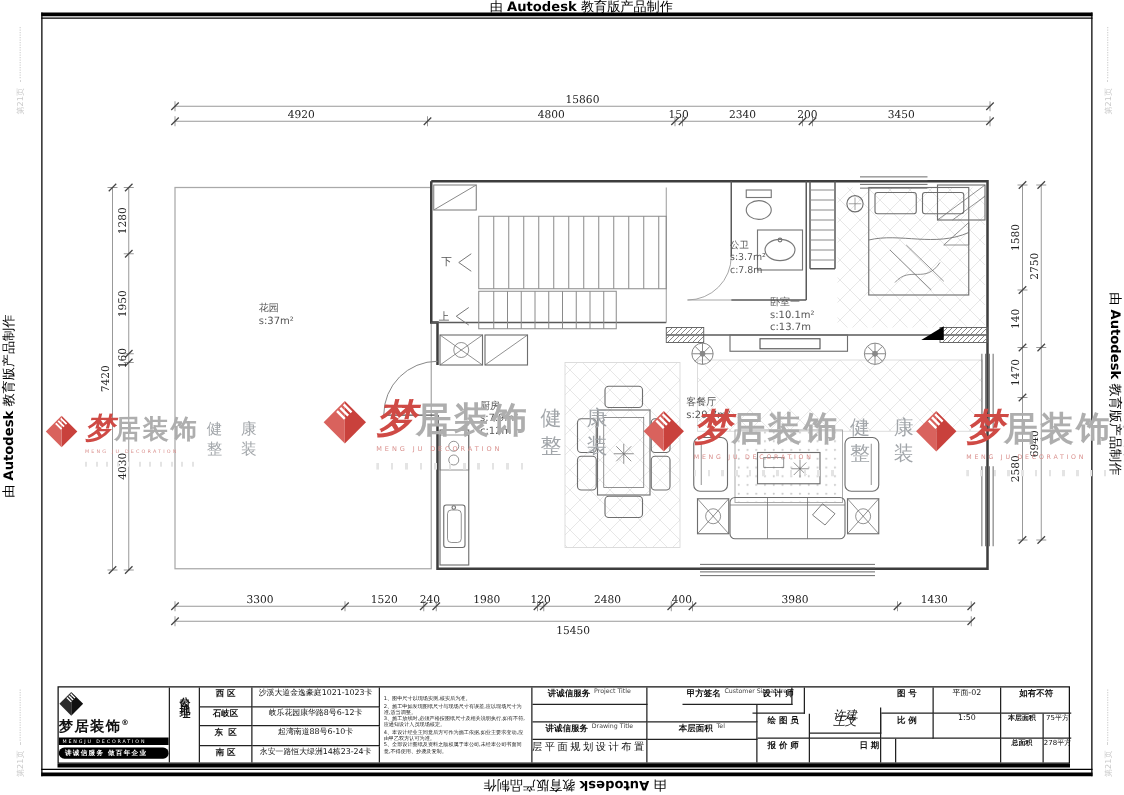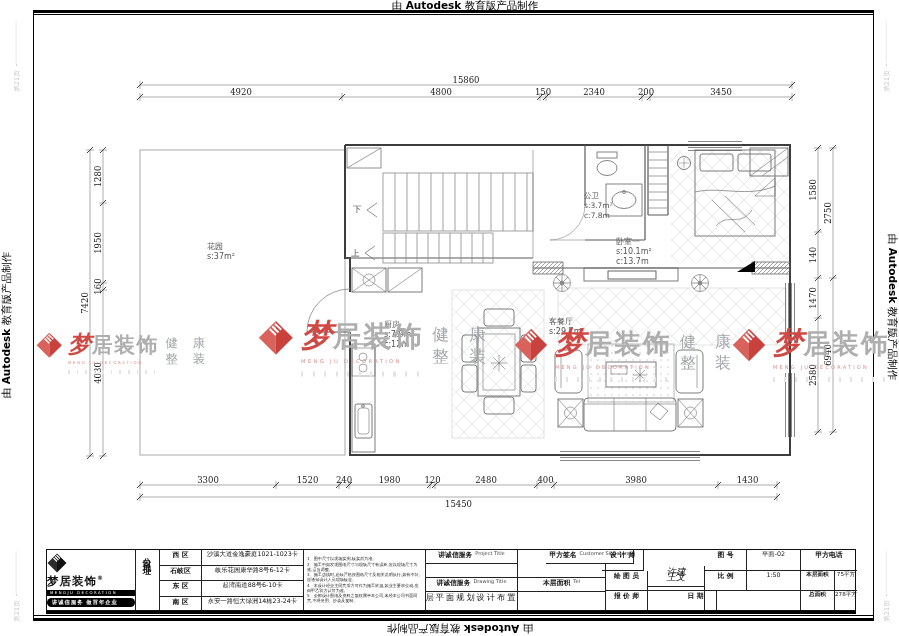--- a/index.html
+++ b/index.html
@@ -432,21 +432,21 @@
     </div>
   <div class="tbc tiny" style="left:155px;top:0;width:102px;height:15.5px;">
       <span>沙溪大道金逸豪庭1021-1023卡</span>
     </div>
   <div class="tbc hdr" style="left:113px;top:15.5px;width:42px;height:15.5px;">
       <span>石岐区</span>
     </div>
   <div class="tbc tiny" style="left:155px;top:15.5px;width:102px;height:15.5px;">
       <span>岐乐花园康华路8号6-12卡</span>
     </div>
-  <div class="tbc hdr" style="left:113px;top:31px;width:42px;height:15.5px;">
+  <div class="tbc hdr" style="left:113px;top:31px;width:42px;height:15.5px;font-family:Liberation Mono, monospace;">
       <span>东 区</span>
     </div>
   <div class="tbc tiny" style="left:155px;top:31px;width:102px;height:15.5px;">
       <span>起湾南道88号6-10卡</span>
     </div>
   <div class="tbc hdr nb" style="left:113px;top:46.5px;width:42px;height:13.5px;">
       <span>南 区</span>
     </div>
   <div class="tbc tiny nb" style="left:155px;top:46.5px;width:102px;height:13.5px;">
       <span>永安一路恒大绿洲14栋23-24卡</span>
@@ -516,21 +516,21 @@
       <span>1:50</span>
     </div>
   <div class="tbc hdr nb" style="left:628px;top:41.4px;width:42px;height:18.6px;">
       <span>日  期</span>
     </div>
   <div class="tbc tiny nb" style="left:700px;top:41.4px;width:54px;height:18.6px;">
       <span></span>
     </div>
 
   <div class="tbc hdr" style="left:754px;top:0;width:56px;height:20.7px;border-right:none;">
-      <span>甲方电话</span>
+      <span>如有不符</span>
     </div>
   <div class="tbc" style="left:754px;top:20.7px;width:34px;height:20.7px;font-size:5.6px;font-weight:bold;">
       <span>本层面积</span>
     </div>
   <div class="tbc" style="left:788px;top:20.7px;width:22px;height:20.7px;font-size:5.6px;border-right:none;">
       <span>75平方</span>
     </div>
   <div class="tbc nb" style="left:754px;top:41.4px;width:34px;height:18.6px;font-size:5.6px;font-weight:bold;">
       <span>总面积</span>
     </div>

